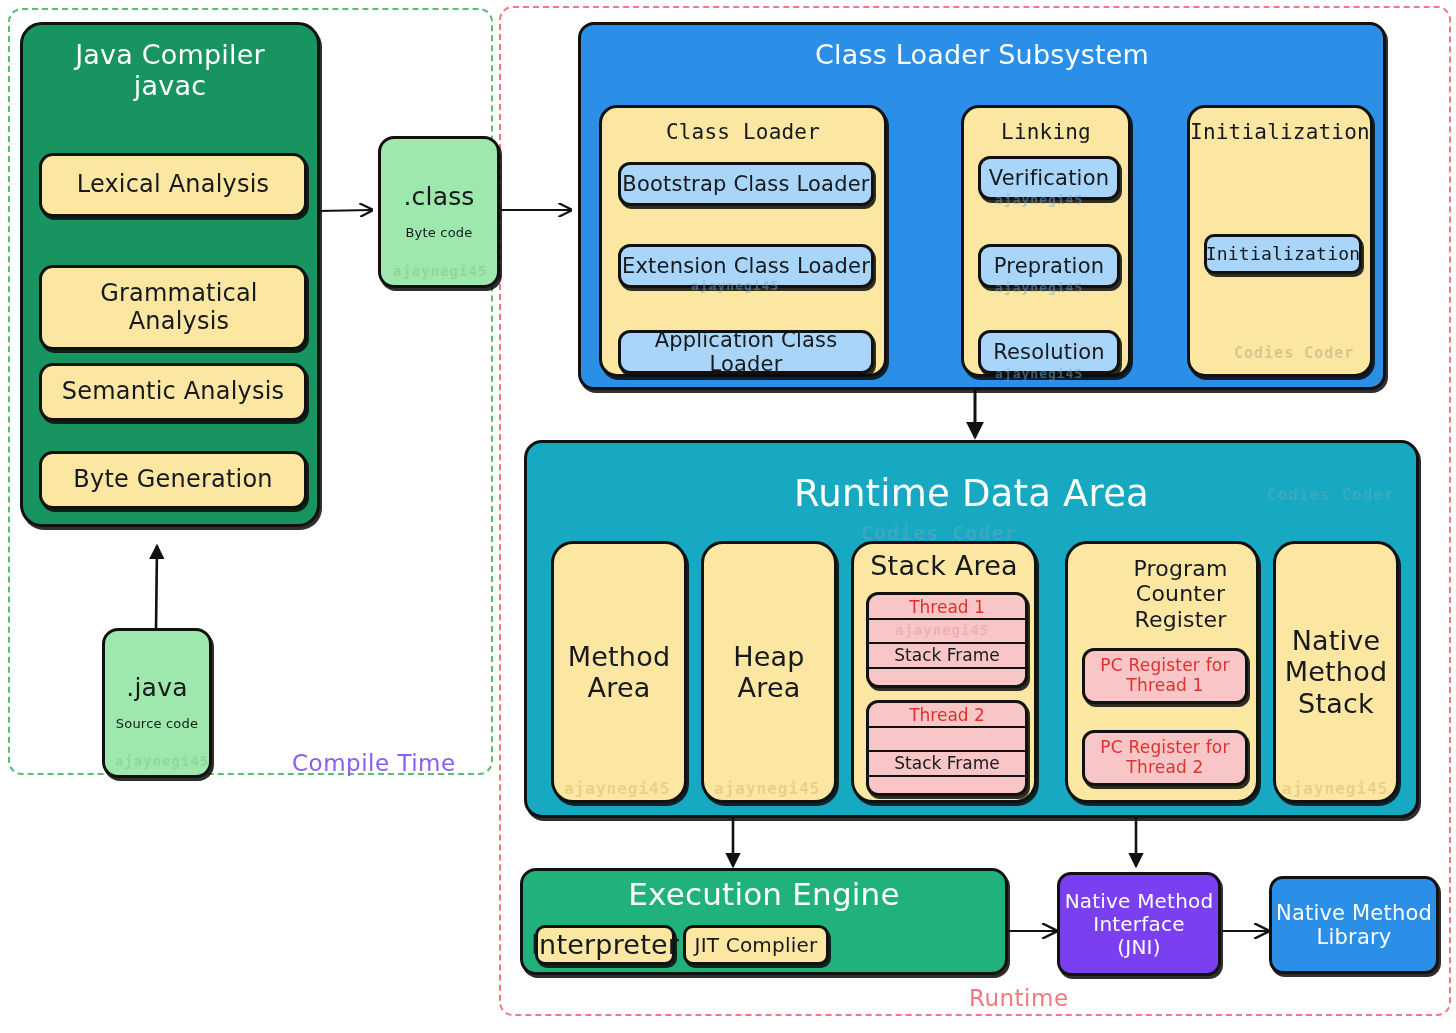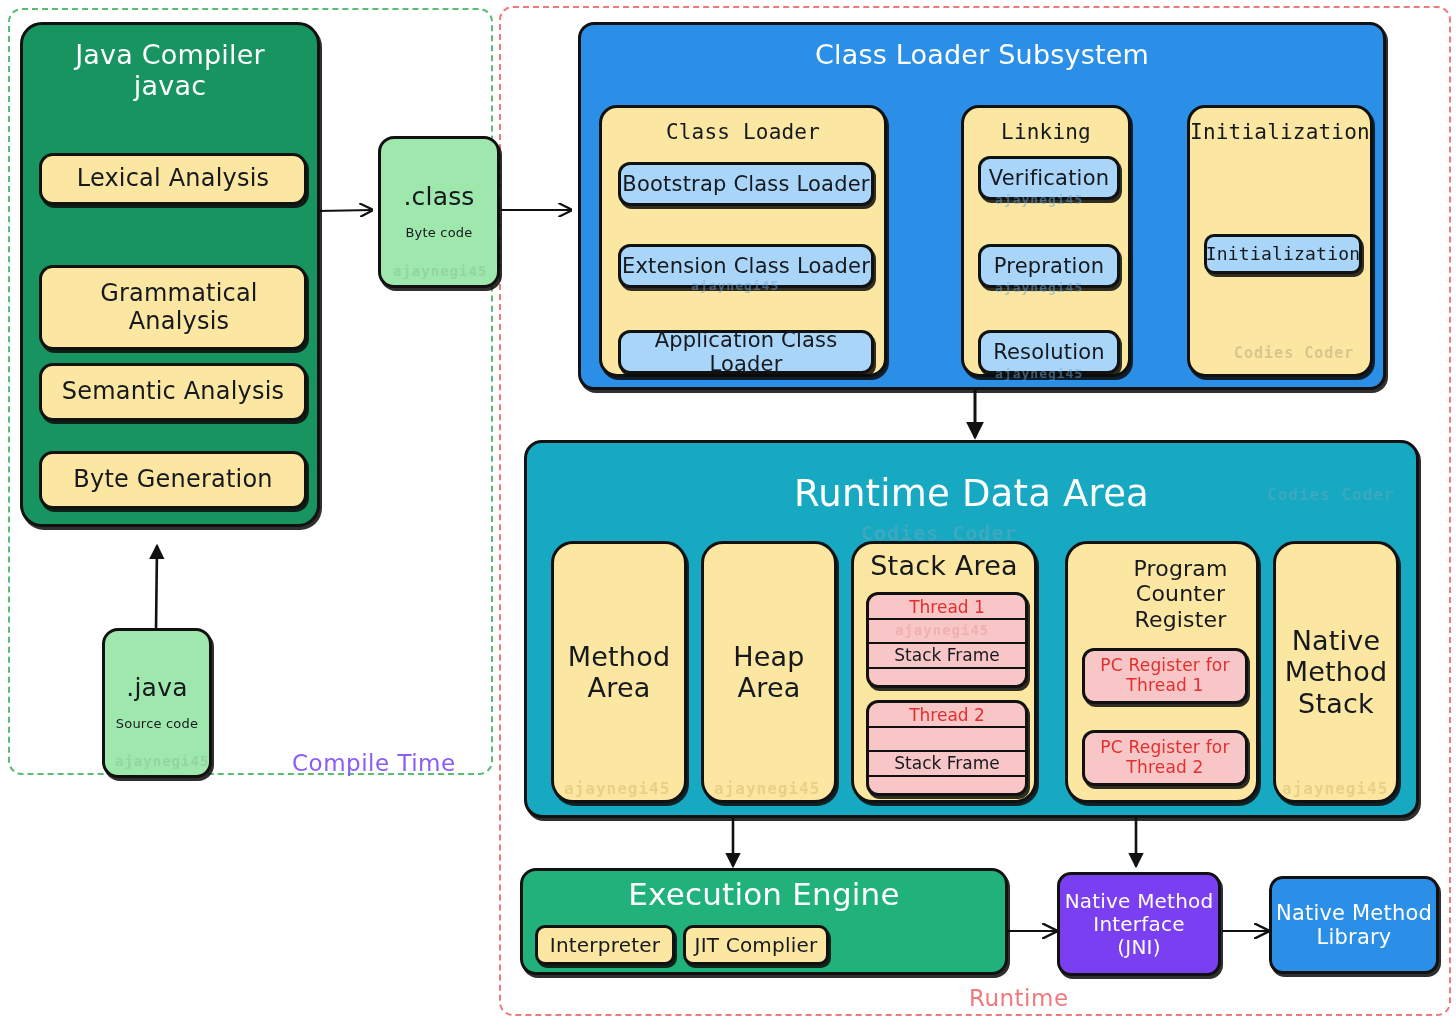--- a/index.html
+++ b/index.html
@@ -113,21 +113,21 @@
 
   <path d="M1008,931 L1056,931" stroke="#111" stroke-width="2.2" fill="none" marker-end="url(#ah)"></path>
 
   <path d="M1222,931 L1268,931" stroke="#111" stroke-width="2.2" fill="none" marker-end="url(#ah)"></path>
 </svg>
 
 <div class="box c-green-dark" style="left:20px;top:22px;width:300px;height:505px;border-radius:22px;">
   <div class="boxlabel t-white" style="font-size:27px;margin-top:14px;">Java Compiler
 javac</div>
 
-  <div class="box c-yellow" style="left:16px;top:128px;width:268px;height:52px;border-radius:14px;justify-content:center;">
+  <div class="box c-yellow" style="left:16px;top:128px;width:268px;height:64px;border-radius:14px;justify-content:center;">
     <div class="boxlabel t-dark" style="font-size:24px;">Lexical Analysis</div>
   </div>
 
   <div class="box c-yellow" style="left:16px;top:240px;width:268px;height:85px;border-radius:14px;justify-content:center;">
     <div class="boxlabel t-dark" style="font-size:24px;margin-left:12px;">Grammatical
 Analysis</div>
   </div>
 
   <div class="box c-yellow" style="left:16px;top:338px;width:268px;height:58px;border-radius:14px;justify-content:center;">
     <div class="boxlabel t-dark" style="font-size:24px;">Semantic Analysis</div>
@@ -254,21 +254,21 @@
     <div class="boxlabel t-dark" style="font-size:27px;">Native
 Method
 Stack</div>
     <div class="wm wm-ay" style="left:6px;bottom:2px;font-size:16px;">ajaynegi45</div>
   </div>
 </div>
 
 <div class="box c-emerald" style="left:520px;top:868px;width:488px;height:107px;border-radius:16px;">
   <div class="boxlabel t-white" style="font-size:31px;margin-top:6px;">Execution Engine</div>
   <div class="box c-yellow" style="left:12px;top:54px;width:140px;height:40px;border-radius:10px;justify-content:center;">
-    <div class="boxlabel t-dark" style="font-size:20px;">Interpreter</div>
+    <div class="boxlabel t-dark" style="font-size:27px;">Interpreter</div>
   </div>
   <div class="box c-yellow" style="left:160px;top:54px;width:146px;height:40px;border-radius:10px;justify-content:center;">
     <div class="boxlabel t-dark" style="font-size:20px;">JIT Complier</div>
   </div>
 </div>
 
 <div class="box c-purple" style="left:1057px;top:872px;width:164px;height:104px;border-radius:14px;justify-content:center;">
   <div class="boxlabel t-white" style="font-size:20px;">Native Method
 Interface
 (JNI)</div>

